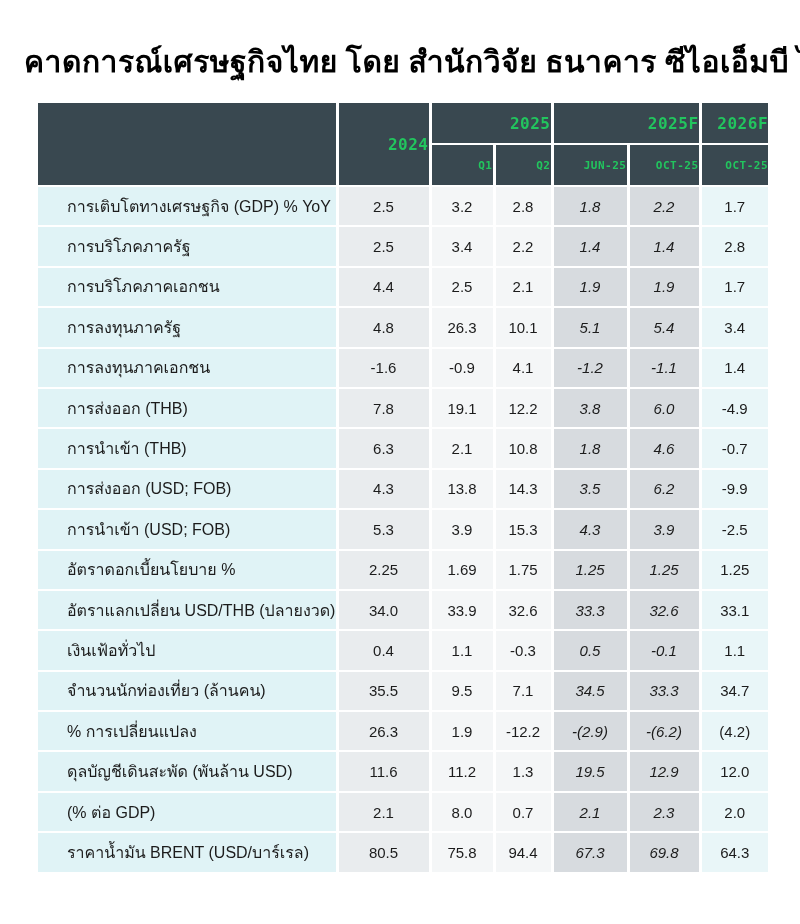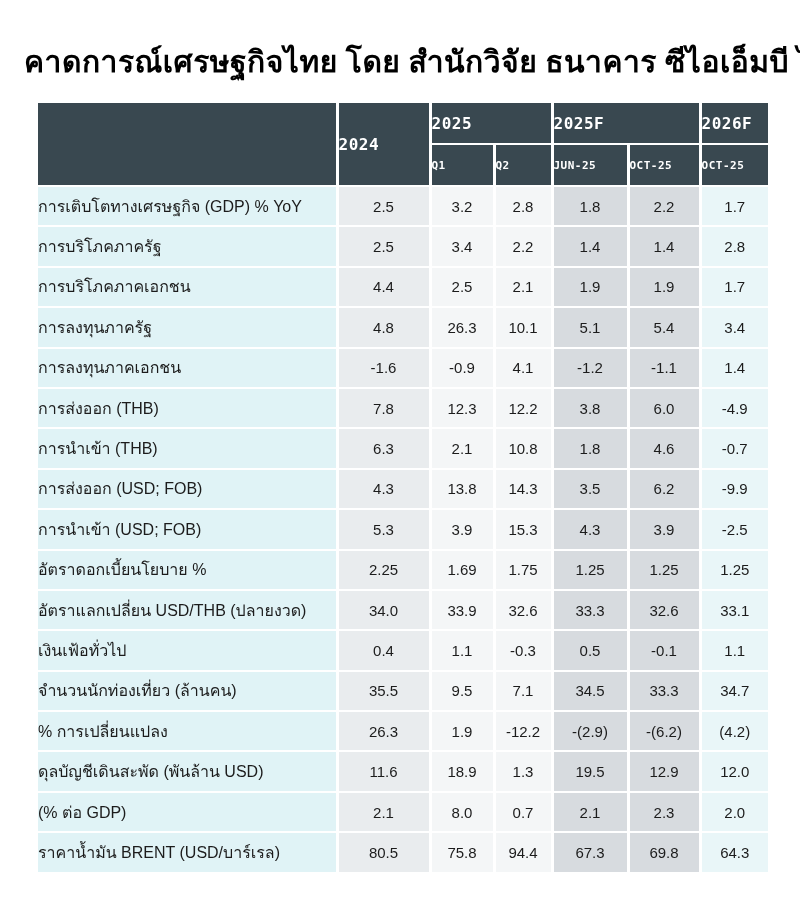--- a/index.html
+++ b/index.html
@@ -36,47 +36,47 @@
     border-collapse:collapse;
   }
   th,td{
     border:2px solid var(--c-border);
     border-left-width:3px;
     border-right-width:3px;
     vertical-align:middle;
   }
   thead th{
     background:var(--c-head);
-    color:#ffffff;
+    color:#22c55e;
     font-family:"DejaVu Sans Mono","Liberation Mono",monospace;
     font-weight:bold;
-    text-align:left;
+    text-align:right;
     height:42px;
     letter-spacing:0.5px;
   }
   thead tr.group-row th{font-size:16px;}
   thead tr.sub-row th{font-size:11px;}
   th.corner{border-left-width:0;}
   tbody td{
     height:40.4px;
     font-size:15px;
     color:var(--c-text);
     text-align:center;
   }
   tbody td.lbl{
     background:var(--c-label);
     text-align:left;
-    padding-left:0;
+    padding-left:29px;
     font-size:16px;
     border-left-width:0;
     white-space:nowrap;
   }
   tbody td.v0{background:var(--c-2024);}
   tbody td.v1,tbody td.v2{background:var(--c-q);}
-  tbody td.v3,tbody td.v4{background:var(--c-f);}
+  tbody td.v3,tbody td.v4{background:var(--c-f);font-style:italic;}
   tbody td.v5{background:var(--c-2026);border-right-width:0;}
   thead th:last-child{border-right-width:0;margin-left:16px;}
 </style>
 </head>
 <body>
 
 <div class="page">
   <h1 class="title">คาดการณ์เศรษฐกิจไทย โดย สำนักวิจัย ธนาคาร ซีไอเอ็มบี ไทย</h1>
 
   <table class="forecast">
@@ -147,21 +147,21 @@
           <td class="v0">-1.6</td>
           <td class="v1">-0.9</td>
           <td class="v2">4.1</td>
           <td class="v3">-1.2</td>
           <td class="v4">-1.1</td>
           <td class="v5">1.4</td>
         </tr>
         <tr>
           <td class="lbl">การส่งออก (THB)</td>
           <td class="v0">7.8</td>
-          <td class="v1">12.3</td>
+          <td class="v1">19.1</td>
           <td class="v2">12.2</td>
           <td class="v3">3.8</td>
           <td class="v4">6.0</td>
           <td class="v5">-4.9</td>
         </tr>
         <tr>
           <td class="lbl">การนำเข้า (THB)</td>
           <td class="v0">6.3</td>
           <td class="v1">2.1</td>
           <td class="v2">10.8</td>
@@ -228,21 +228,21 @@
           <td class="v0">26.3</td>
           <td class="v1">1.9</td>
           <td class="v2">-12.2</td>
           <td class="v3">-(2.9)</td>
           <td class="v4">-(6.2)</td>
           <td class="v5">(4.2)</td>
         </tr>
         <tr>
           <td class="lbl">ดุลบัญชีเดินสะพัด (พันล้าน USD)</td>
           <td class="v0">11.6</td>
-          <td class="v1">18.9</td>
+          <td class="v1">11.2</td>
           <td class="v2">1.3</td>
           <td class="v3">19.5</td>
           <td class="v4">12.9</td>
           <td class="v5">12.0</td>
         </tr>
         <tr>
           <td class="lbl">(% ต่อ GDP)</td>
           <td class="v0">2.1</td>
           <td class="v1">8.0</td>
           <td class="v2">0.7</td>

